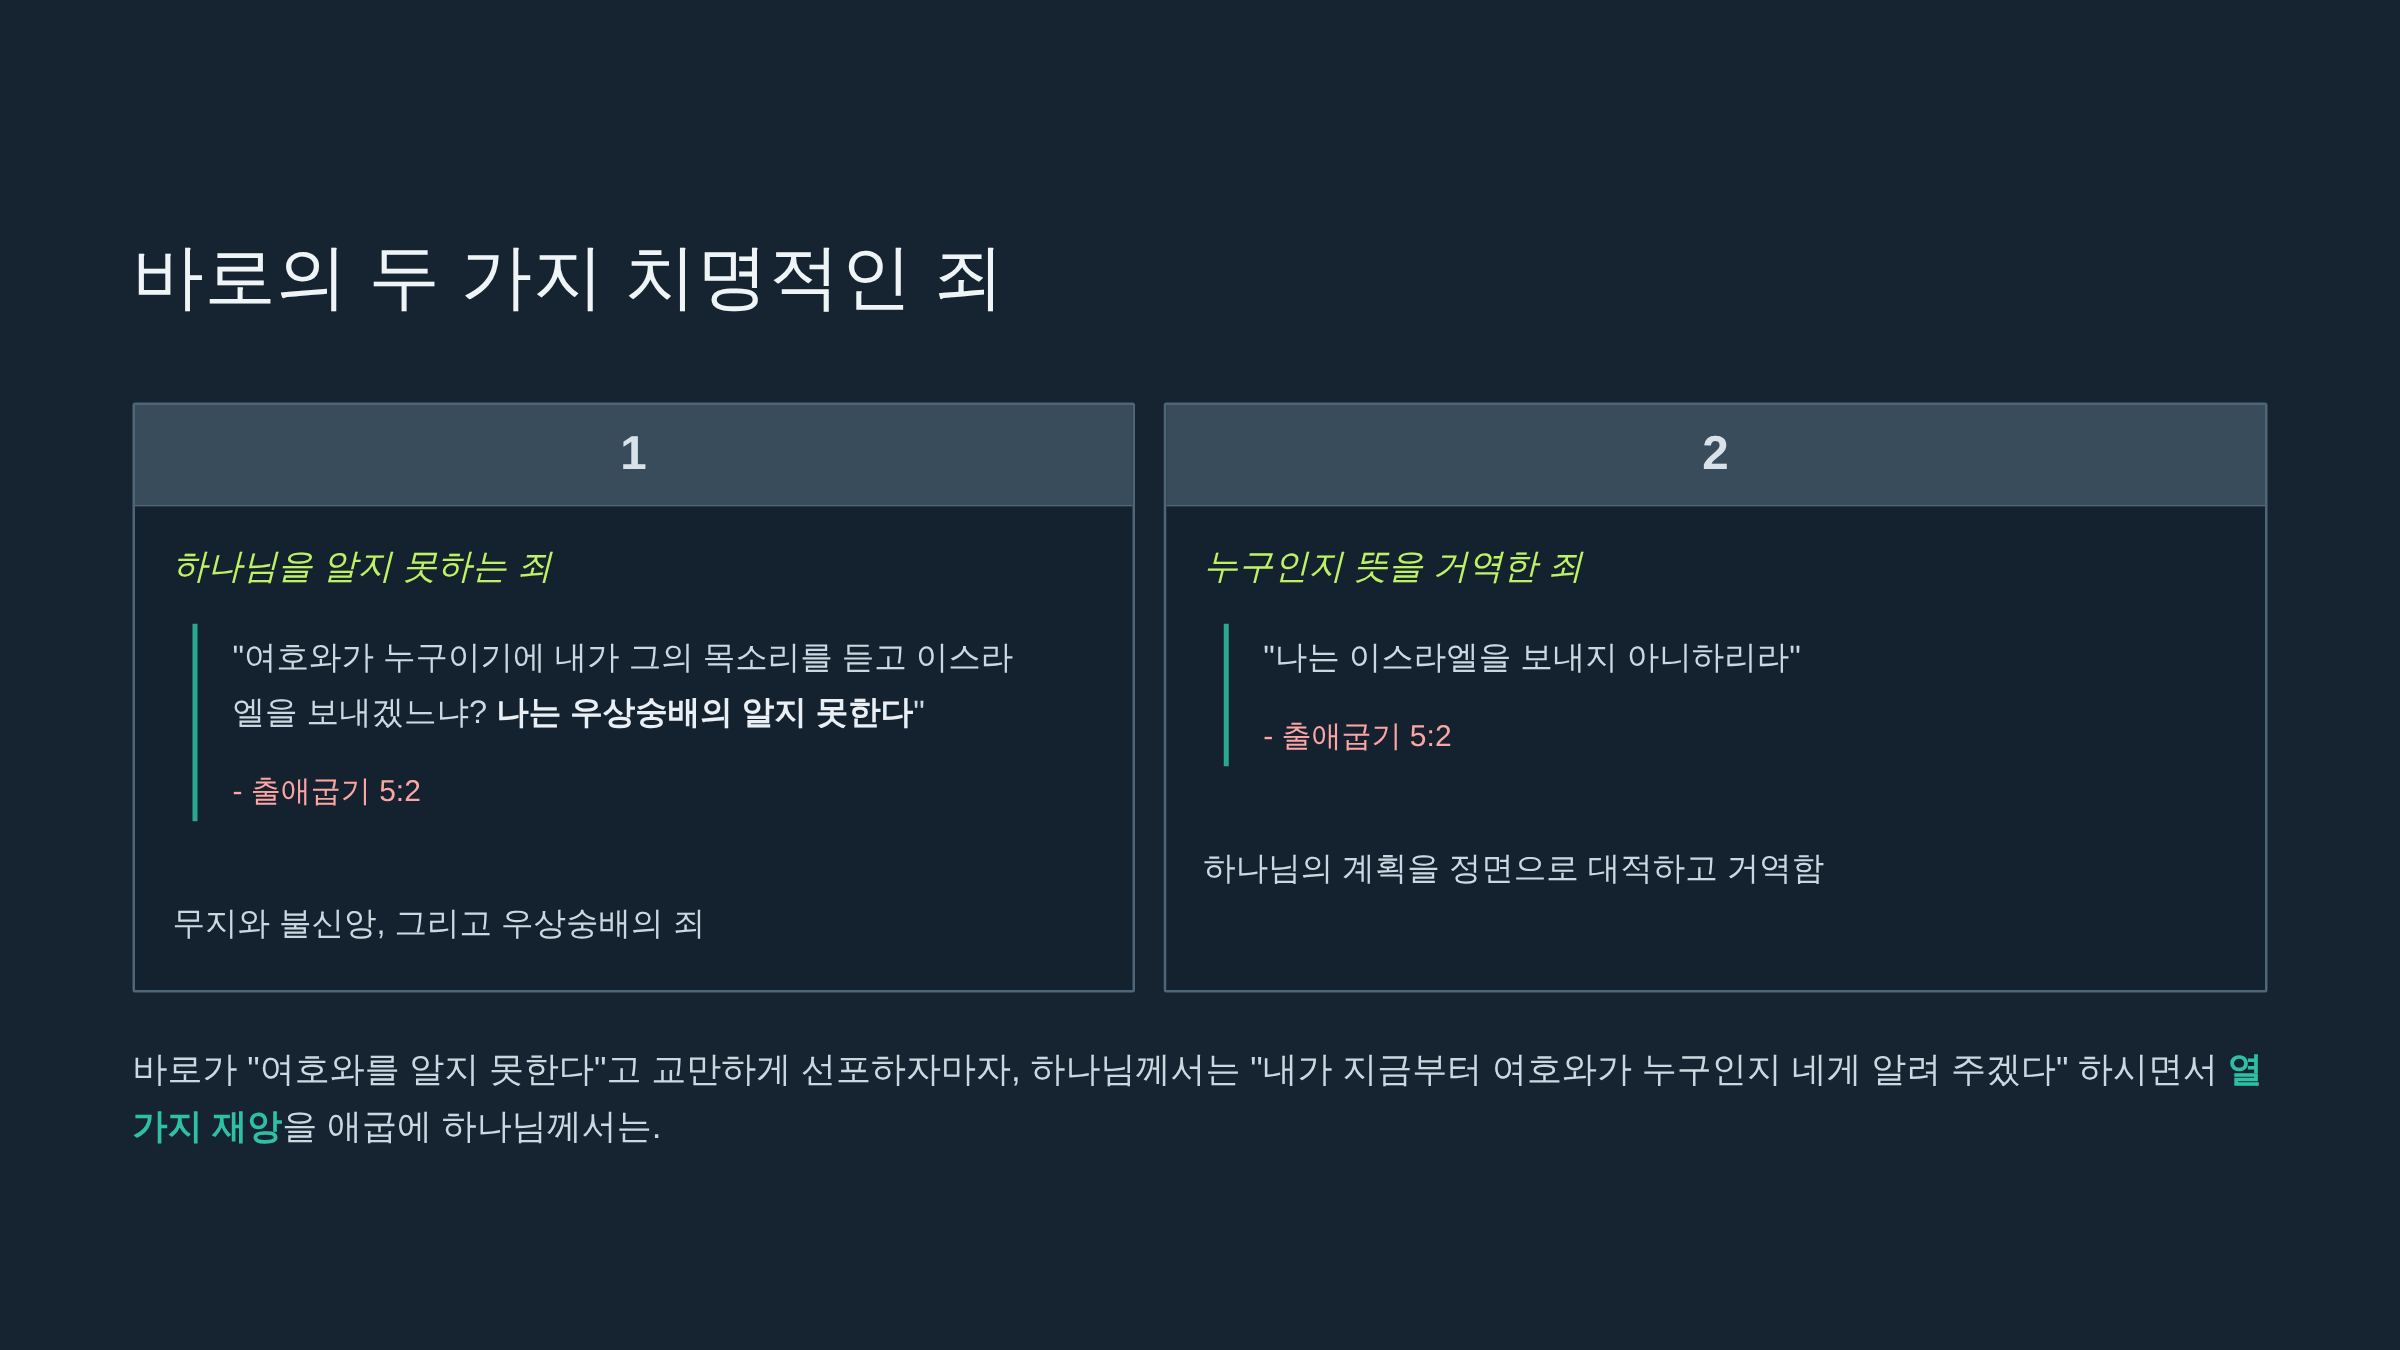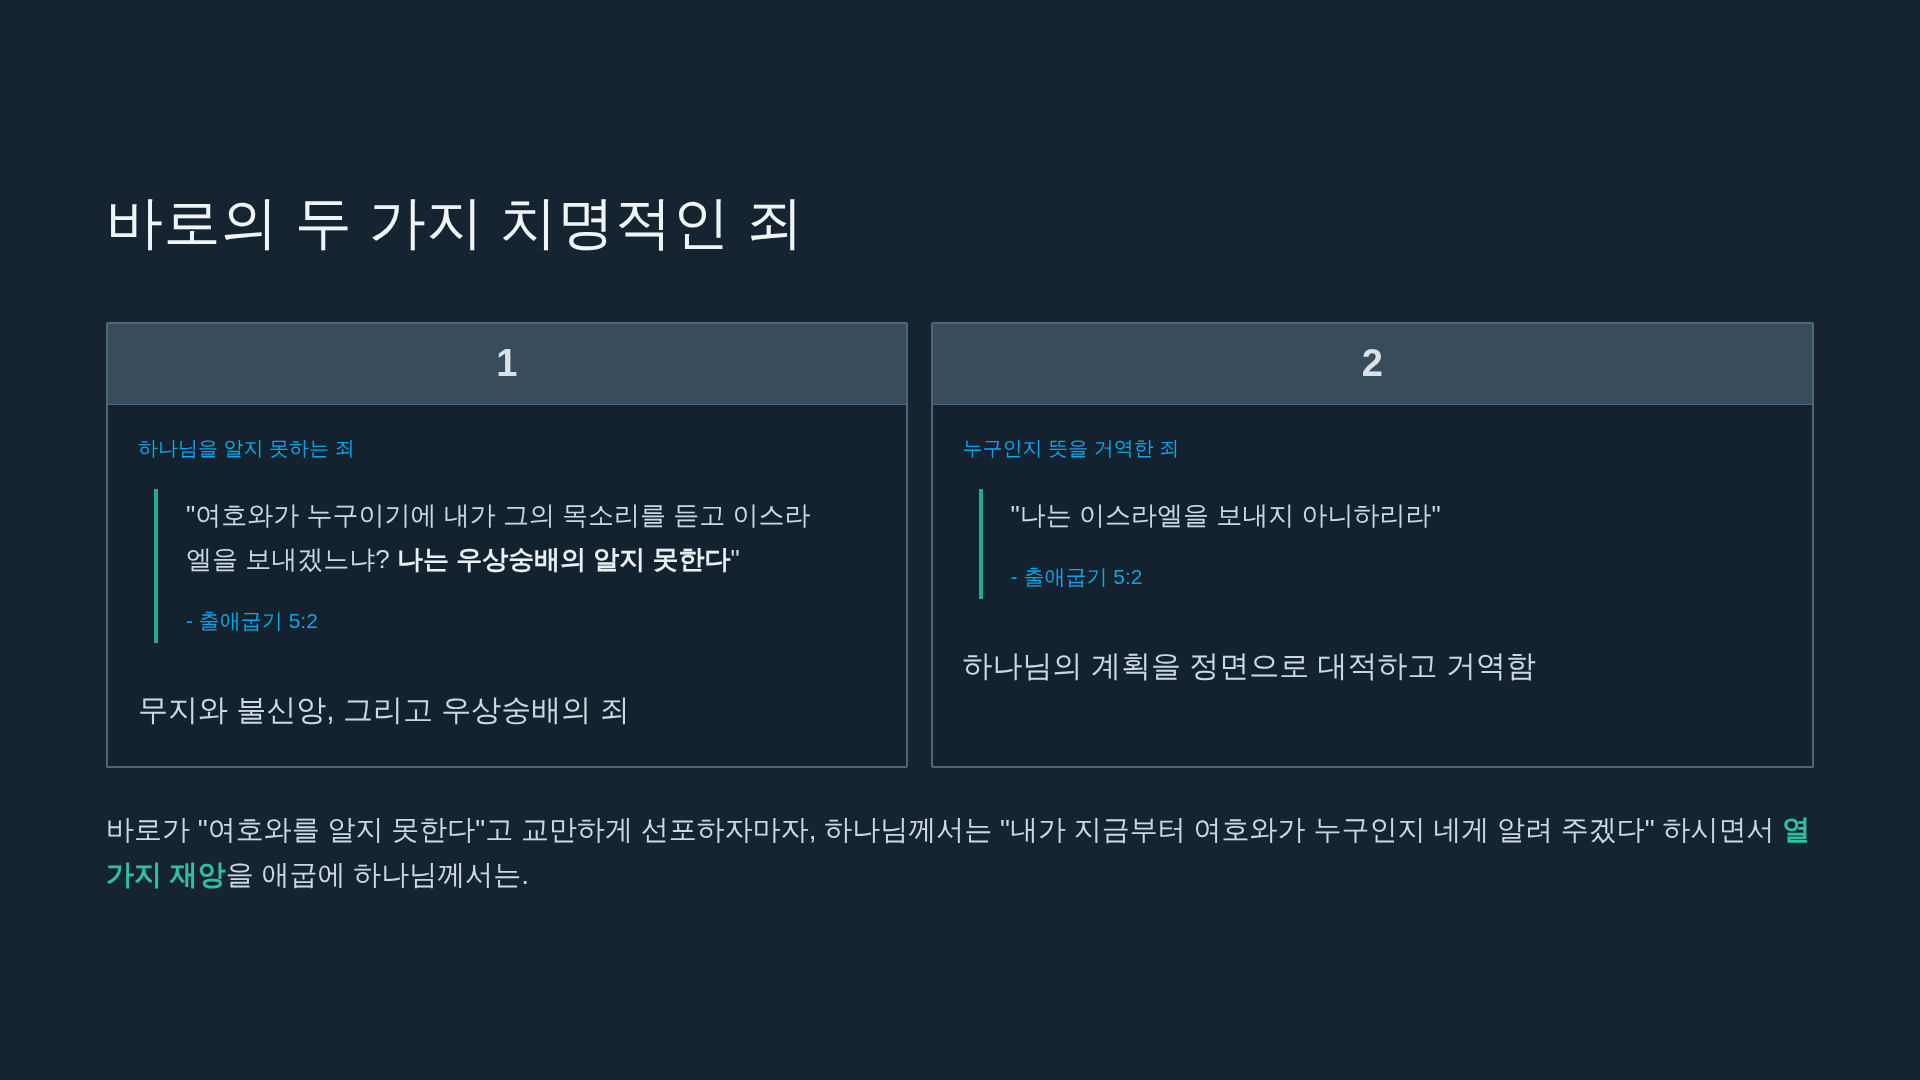--- a/index.html
+++ b/index.html
@@ -51,47 +51,48 @@
     align-items: center;
     justify-content: center;
     font-size: 38px;
     font-weight: 600;
     color: #d9e2e9;
   }
   .card-body {
     padding: 30px 30px 34px 30px;
   }
   .card-subtitle {
-    font-size: 20px;
-    color: #0ea5e9;
+    font-size: 28px;
+    color: #bef264;
     line-height: 1.3;
+    font-style: italic;
   }
   .quote-block {
     margin: 28px 0 0 16px;
     border-left: 4px solid #2aa890;
     padding: 4px 10px 8px 28px;
   }
   .quote-text {
     font-size: 26px;
     line-height: 1.7;
     color: #ccd8e1;
     max-width: 650px;
   }
   .quote-text .bold-part {
     font-weight: 700;
     color: #e9eff4;
   }
   .quote-citation {
     margin-top: 26px;
-    font-size: 21px;
-    color: #0ea5e9;
+    font-size: 24px;
+    color: #fca5a5;
   }
   .card-conclusion {
-    margin-top: 44px;
-    font-size: 30px;
+    margin-top: 62px;
+    font-size: 26px;
     color: #ccd8e1;
     line-height: 1.5;
   }
   .footer-note {
     margin-top: 40px;
     font-size: 28px;
     line-height: 1.6;
     color: #ccd8e1;
     max-width: 1710px;
   }

